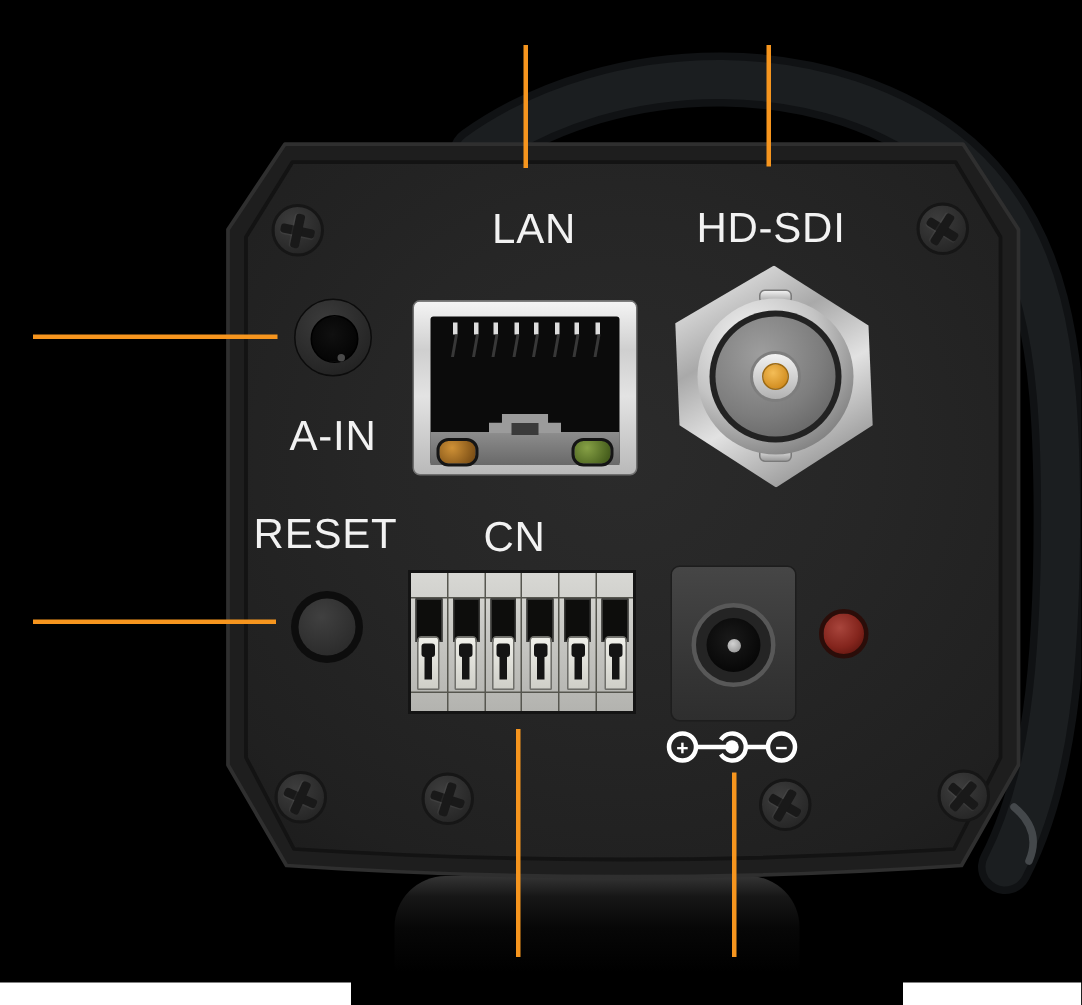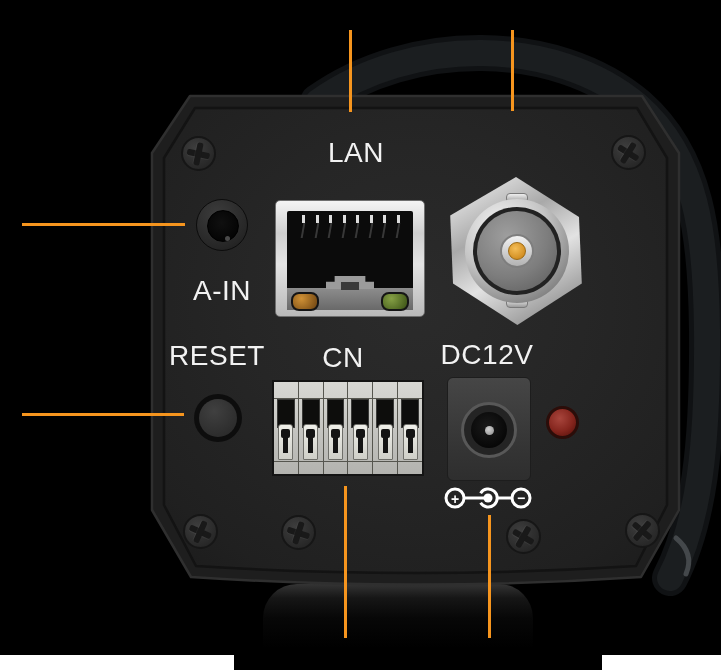--- a/index.html
+++ b/index.html
@@ -148,24 +148,24 @@
       <div class="cross" style="transform:rotate(18deg)"></div>
     </div>
   <div class="screw" style="left:506px;top:519px;">
       <div class="cross" style="transform:rotate(30deg)"></div>
     </div>
   <div class="screw" style="left:625px;top:513px;">
       <div class="cross" style="transform:rotate(40deg)"></div>
     </div>
 
   <div class="plabel" style="left:356px;top:139px;z-index:14">LAN</div>
+  <div class="plabel" style="left:514px;top:138px;z-index:14">HD-SDI</div>
   <div class="plabel" style="left:222px;top:277px;z-index:14">A-IN</div>
   <div class="plabel" style="left:217px;top:342px;z-index:14">RESET</div>
   <div class="plabel" style="left:343px;top:344px;z-index:14">CN</div>
-  <div class="plabel" style="left:487px;top:341px;z-index:14">DC12V</div>
 
   <div class="ainjack">
     <div class="ainhole"></div>
     <div class="aindot"></div>
   </div>
 
   <div class="rj45">
     <div class="rjframe"></div>
     <div class="rjcavity">
       <div class="rjcontact" style="left:15px"></div>

